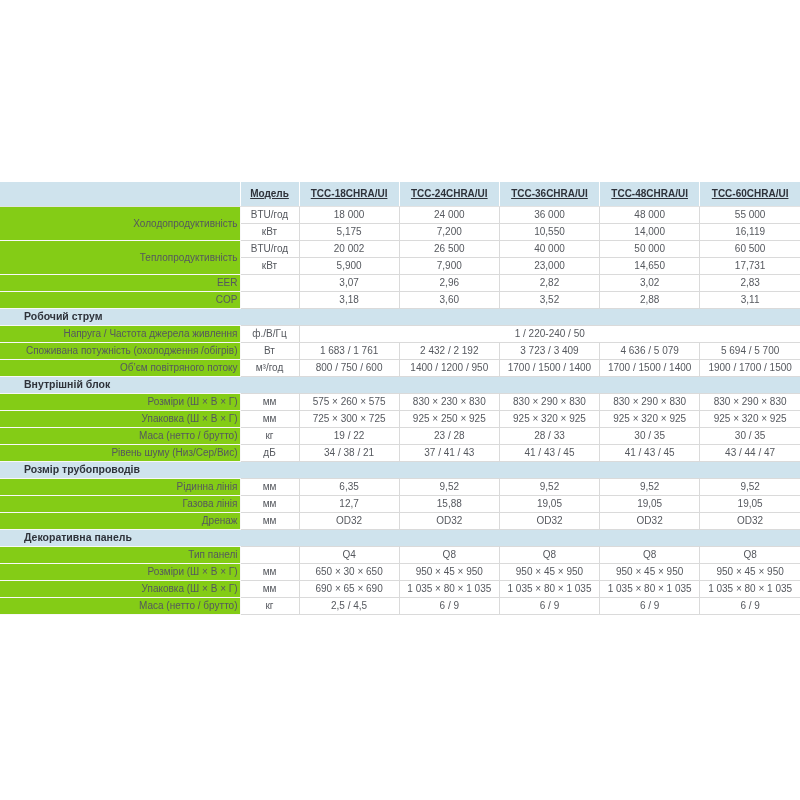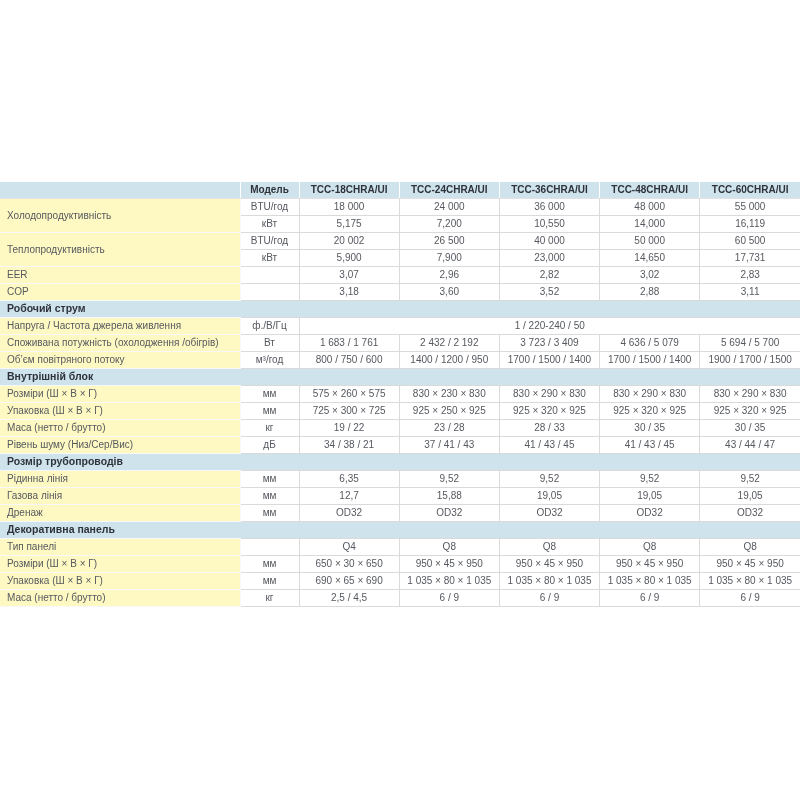--- a/index.html
+++ b/index.html
@@ -27,47 +27,48 @@
     line-height: 1.1;
     vertical-align: middle;
     text-align: center;
     padding: 1px 2px;
     color: #55585e;
     font-weight: normal;
     overflow: hidden;
     white-space: nowrap;
   }
   thead th {
-    height: 16px;
+    height: 24px;
     background: #cfe3ed;
     color: #2e323a;
     font-weight: bold;
     border-left: 1px solid #ffffff;
     border-bottom: 1px solid #e2e2e2;
+    text-decoration: underline;
   }
   thead th:first-child { border-left: none; }
   td.label {
-    background: #fef9c3;
-    text-align: left;
+    background: #84cc16;
+    text-align: right;
     padding-left: 7px;
     border: 1px solid #f8f8f8;
     border-left: none;
   }
   td.unit, td.value {
     background: #ffffff;
     border: 1px solid #dadada;
   }
   td.value:last-child { border-right: none; }
   td.section {
     background: #cfe3ed;
     color: #2e323a;
     font-weight: bold;
     font-size: 10.5px;
     text-align: left;
-    padding-left: 7px;
+    padding-left: 24px;
     border: none;
   }
 </style>
 </head>
 <body>
 
 <div class="table-wrap">
   <table class="spec">
     <colgroup>
       <col class="c-label">

